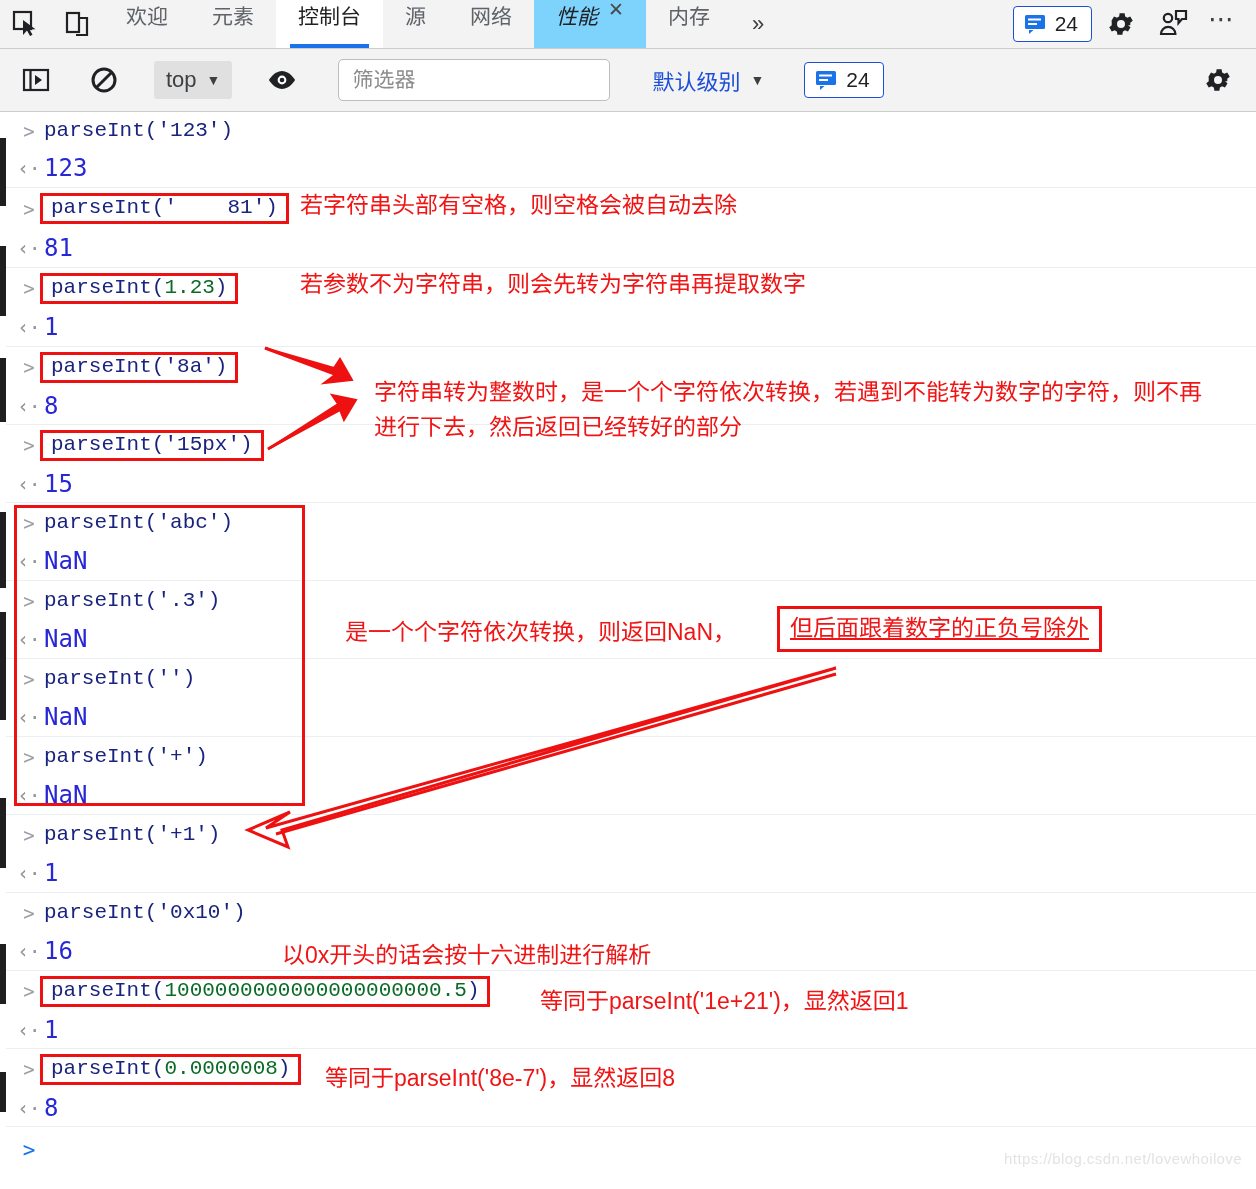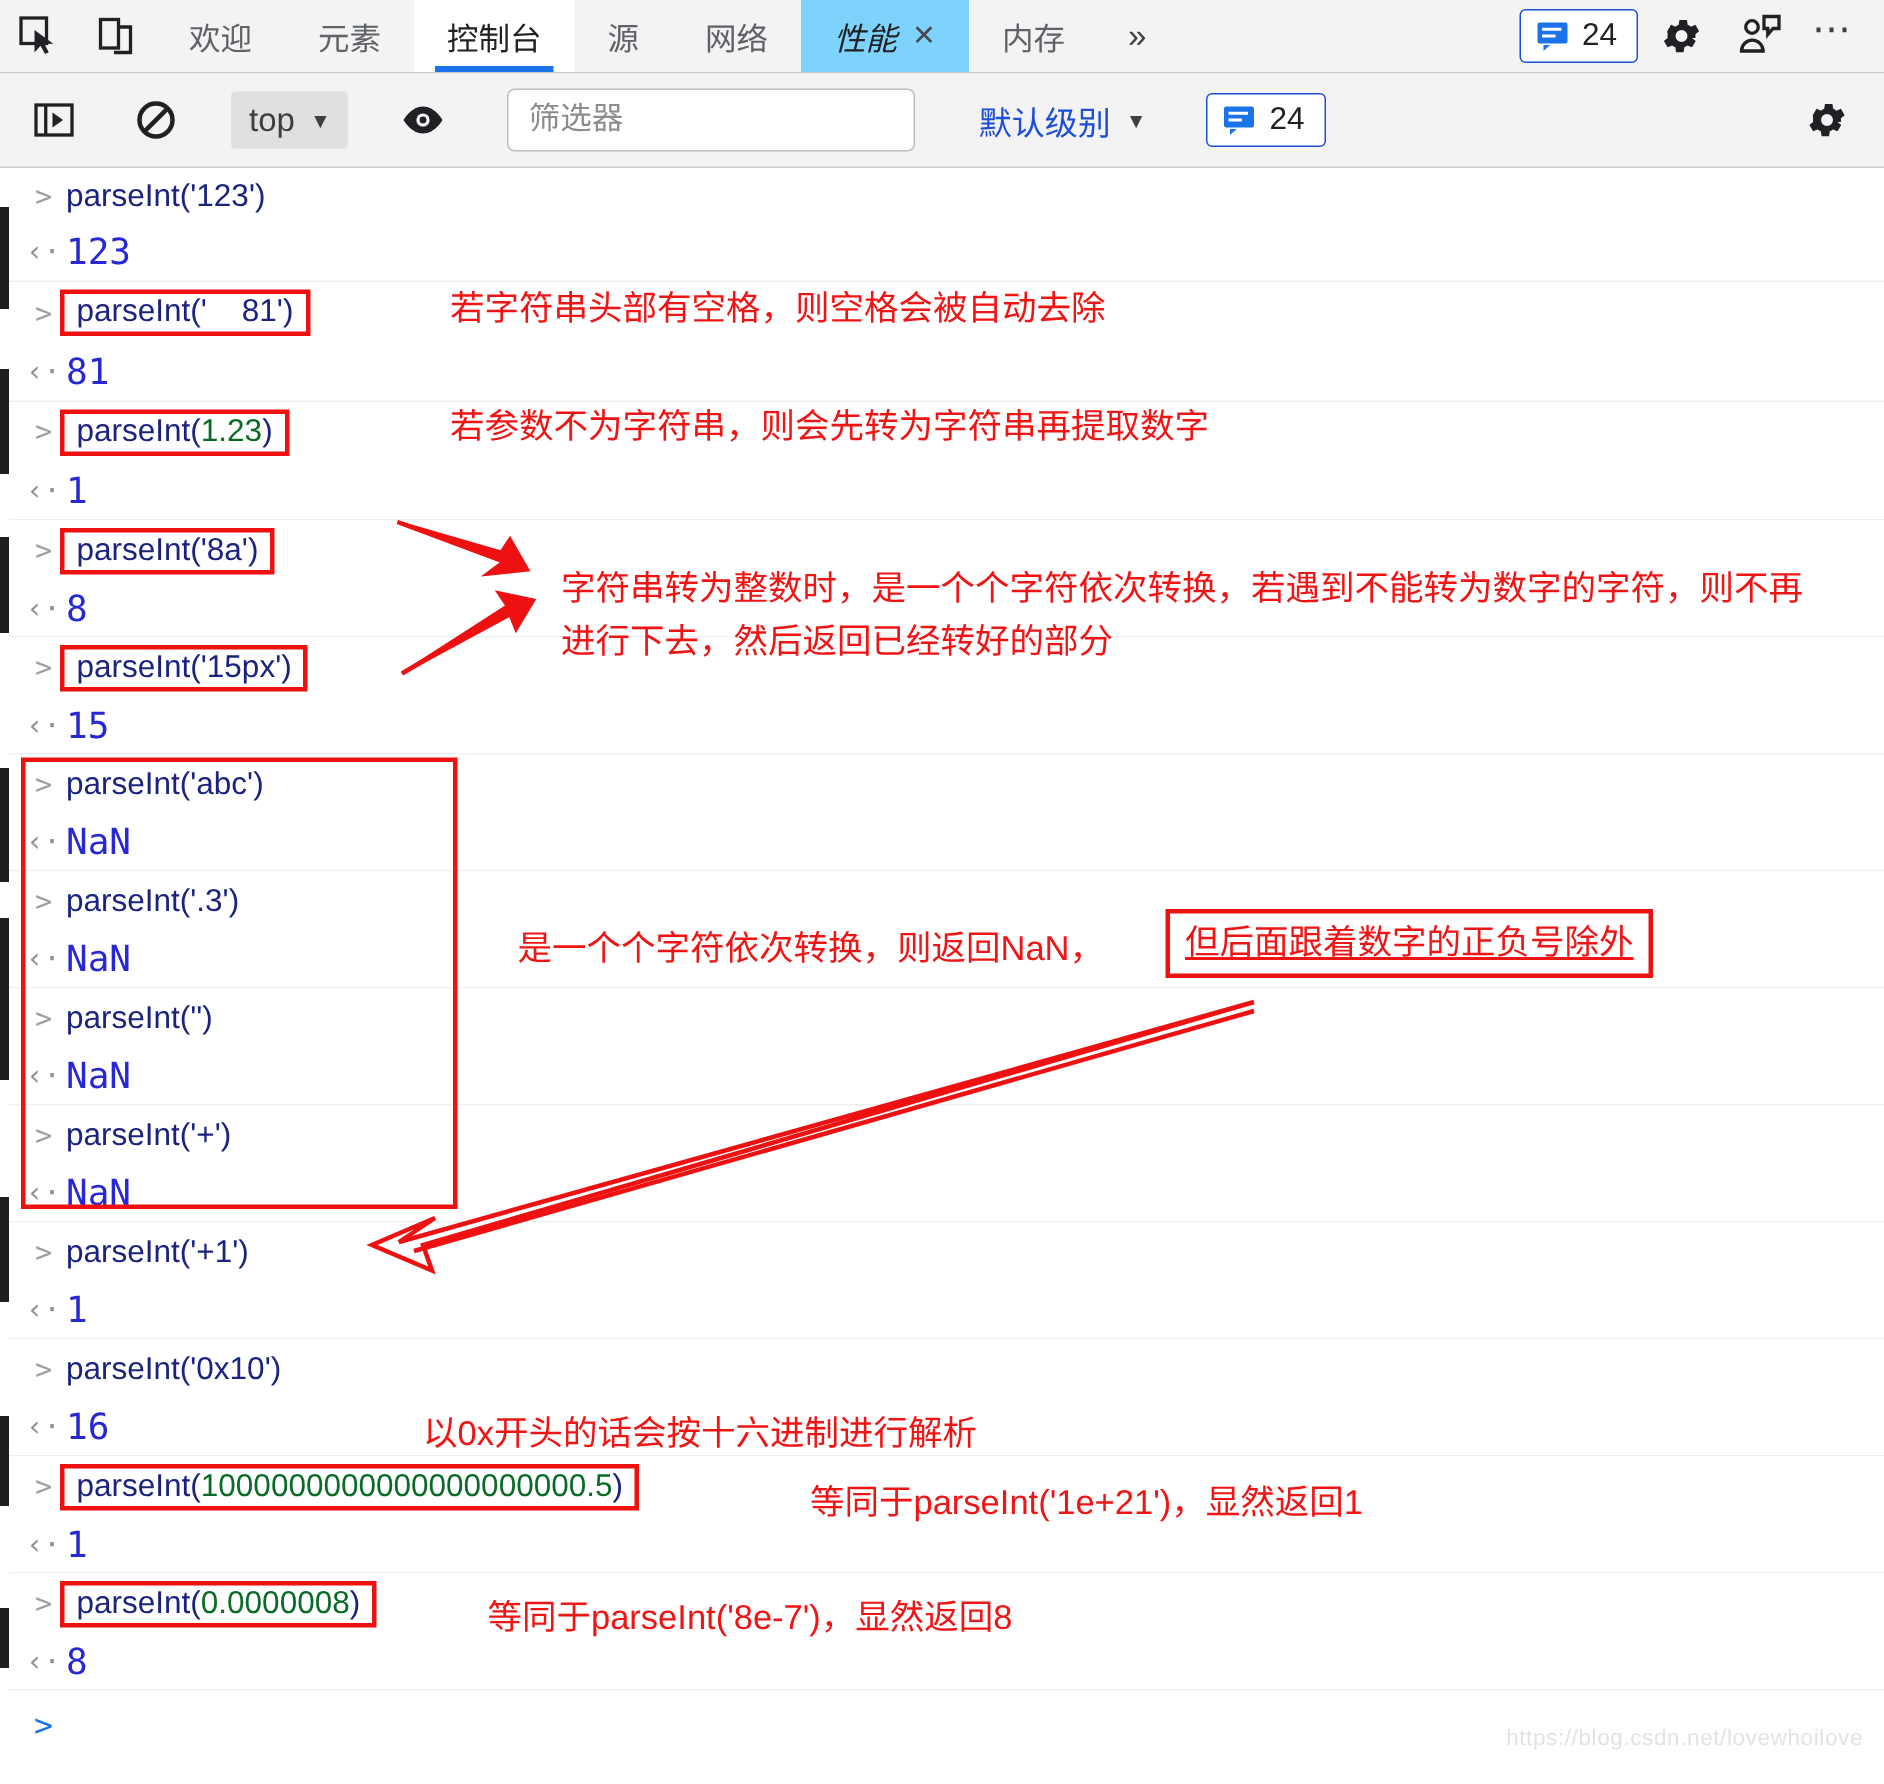--- a/index.html
+++ b/index.html
@@ -21,21 +21,21 @@
     display:flex;align-items:stretch;
     border-bottom:1px solid #cdcdcd;
     position:relative;
   }
   .tb-iconbtn{
     width:52px;display:flex;align-items:center;justify-content:center;
     cursor:pointer;
   }
   .tabs{display:flex;align-items:stretch;}
   .tab{
-    display:flex;align-items:center;justify-content:center;
+    display:flex;align-items:flex-start;justify-content:center;
     padding:0 22px;
     font-size:21px;color:#5f6368;
     cursor:pointer;position:relative;
     white-space:nowrap;
   }
   .tab.active{
     background:#ffffff;color:#202124;
   }
   .tab.active::after{
     content:"";position:absolute;left:14px;right:14px;bottom:0;height:4px;
@@ -104,21 +104,21 @@
     padding-left:14px;position:relative;
   }
   .row.cmd{background:#fff;}
   .row.res{background:#fff;border-bottom:1px solid #eceff1;}
   .gutter{
     width:30px;flex:0 0 30px;display:flex;align-items:center;justify-content:center;
     font-size:19px;color:#8e9296;font-family:"DejaVu Sans Mono",monospace;
   }
   .gutter.in{color:#9aa0a6;}
   .code{
-    font-family:Liberation Sans, sans-serif;
+    font-family:Liberation Mono, monospace;
     font-size:21px;color:#1a237e;white-space:pre;line-height:1;
   }
   .code .num{color:#0a6b27;}
   .resval{
     font-family:"DejaVu Sans Mono","Liberation Mono",monospace;
     font-size:24px;color:#2727d6;line-height:1;
   }
   .prompt-row{display:flex;align-items:center;height:46px;padding-left:14px;}
   .prompt-row .caretblue{font-size:21px;color:#1a73e8;font-family:"DejaVu Sans Mono",monospace;width:30px;text-align:center;}
 

